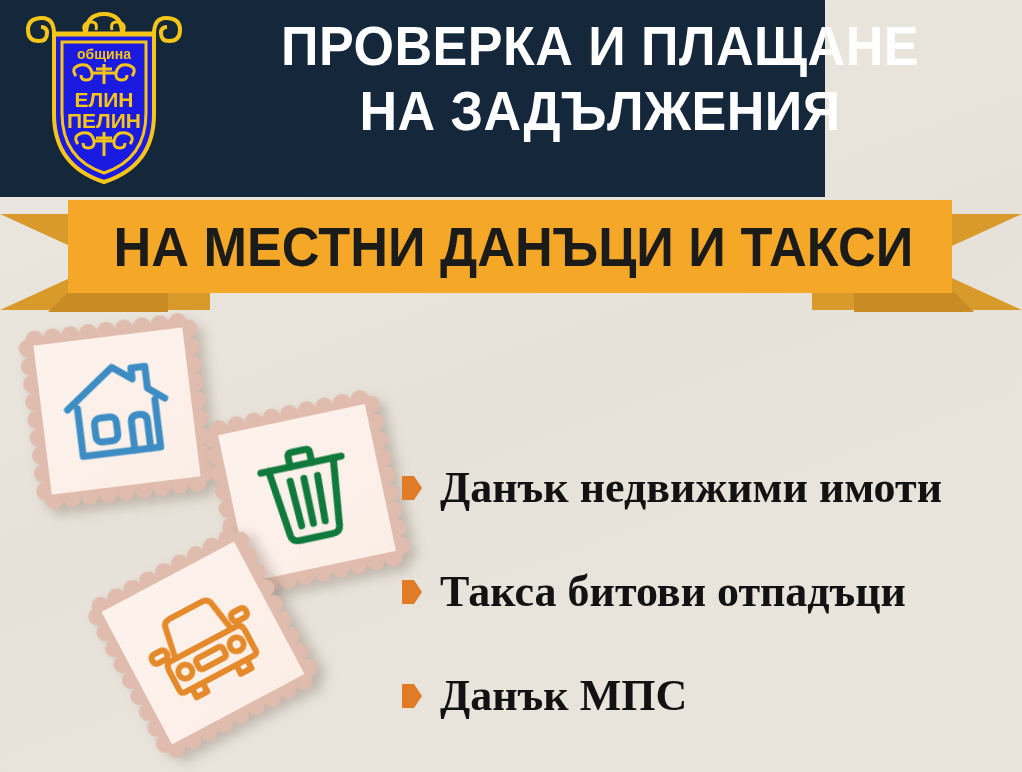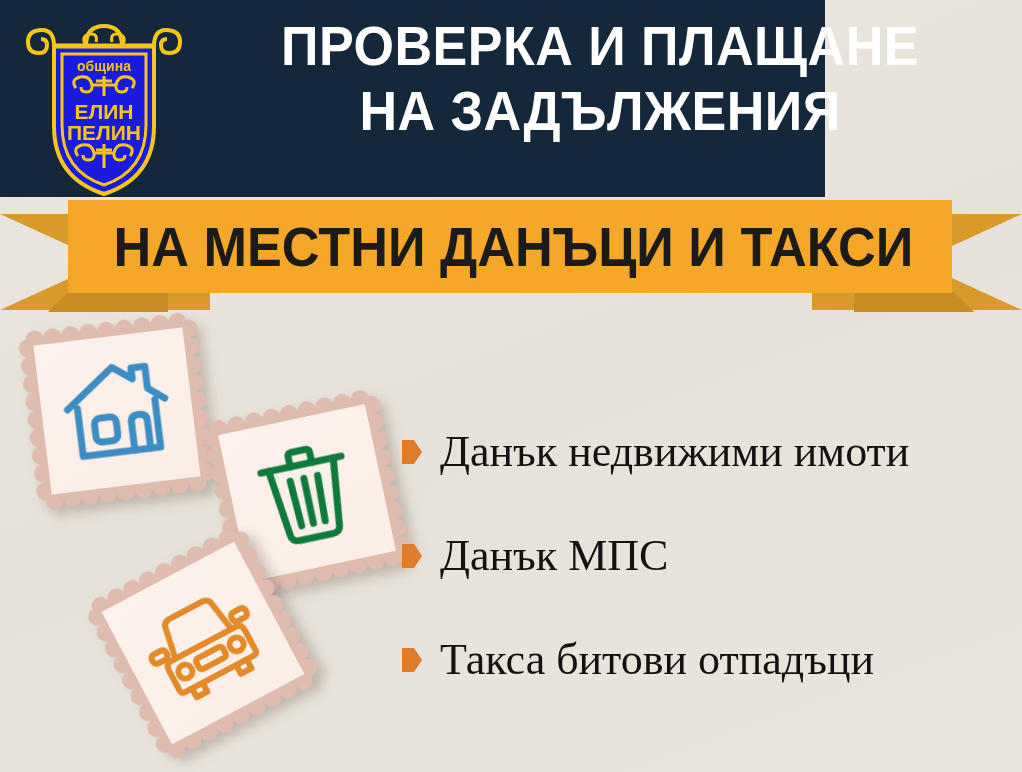--- a/index.html
+++ b/index.html
@@ -43,21 +43,21 @@
     letter-spacing: 0.5px;
     transform: scaleX(0.93);
     transform-origin: center top;
     white-space: pre-line;
   }
 
   
   .crest {
     position: absolute;
     left: 24px;
-    top: 20px;
+    top: 8px;
     width: 160px;
     height: 182px;
   }
 
   
   .ribbon-tail {
     position: absolute;
     top: 214px;
     height: 96px;
     background: #d99a2c;
@@ -143,22 +143,23 @@
     height: 114px;
   }
   #stamp-house { left: 22px; top: 316px; transform: rotate(-7deg); }
   #stamp-waste { left: 212px; top: 398px; transform: rotate(-12deg); }
   #stamp-vehicle { left: 108px; top: 548px; transform: rotate(-28deg); }
 
   
   .bullets {
     position: absolute;
     left: 402px;
-    top: 400px;
+    top: 436px;
     width: 600px;
+    font-weight: bold;
   }
   .bullet-row {
     display: flex;
     align-items: center;
     height: 104px;
   }
   .bullet-marker {
     flex: 0 0 auto;
     width: 20px;
     height: 24px;
@@ -396,21 +397,21 @@
     </svg>
   </div>
 
   <div class="bullets">
     <div class="bullet-row">
       <span class="bullet-marker"></span>
       <span class="bullet-label">Данък недвижими имоти</span>
     </div>
     <div class="bullet-row">
       <span class="bullet-marker"></span>
-      <span class="bullet-label">Данък МПС</span>
+      <span class="bullet-label">Такса битови отпадъци</span>
     </div>
     <div class="bullet-row">
       <span class="bullet-marker"></span>
-      <span class="bullet-label">Такса битови отпадъци</span>
+      <span class="bullet-label">Данък МПС</span>
     </div>
   </div>
 
 </div>
 
 </body></html>

